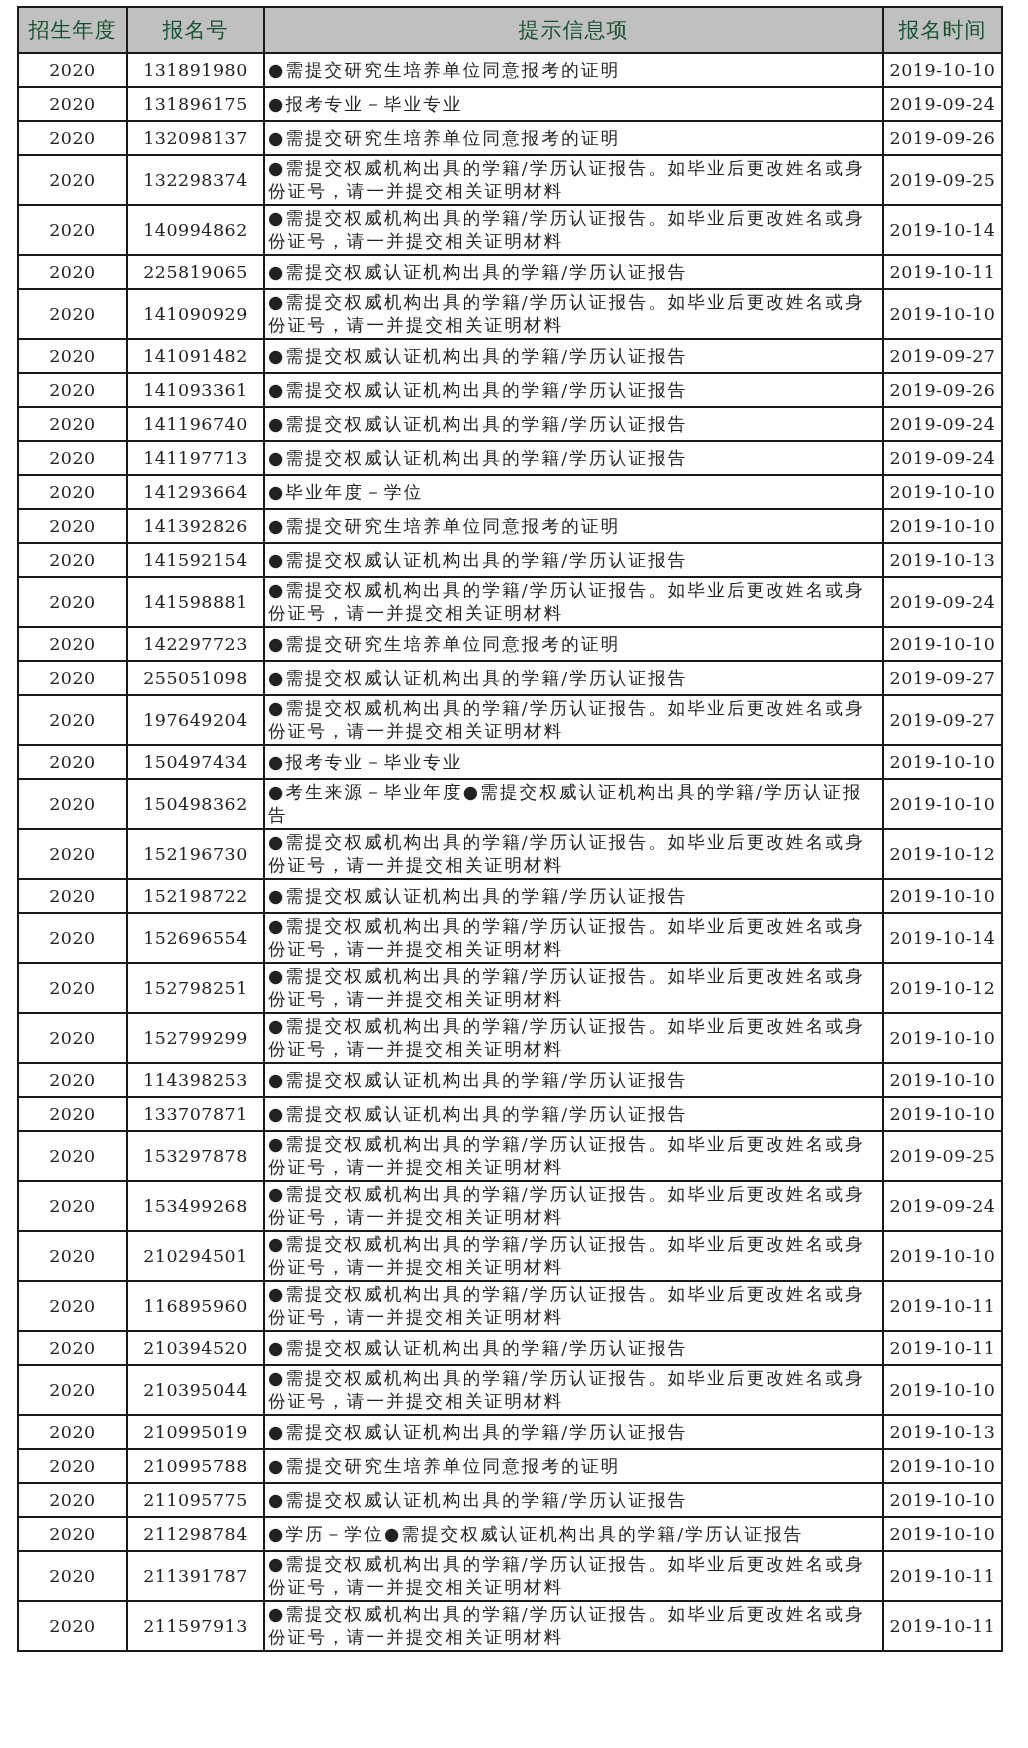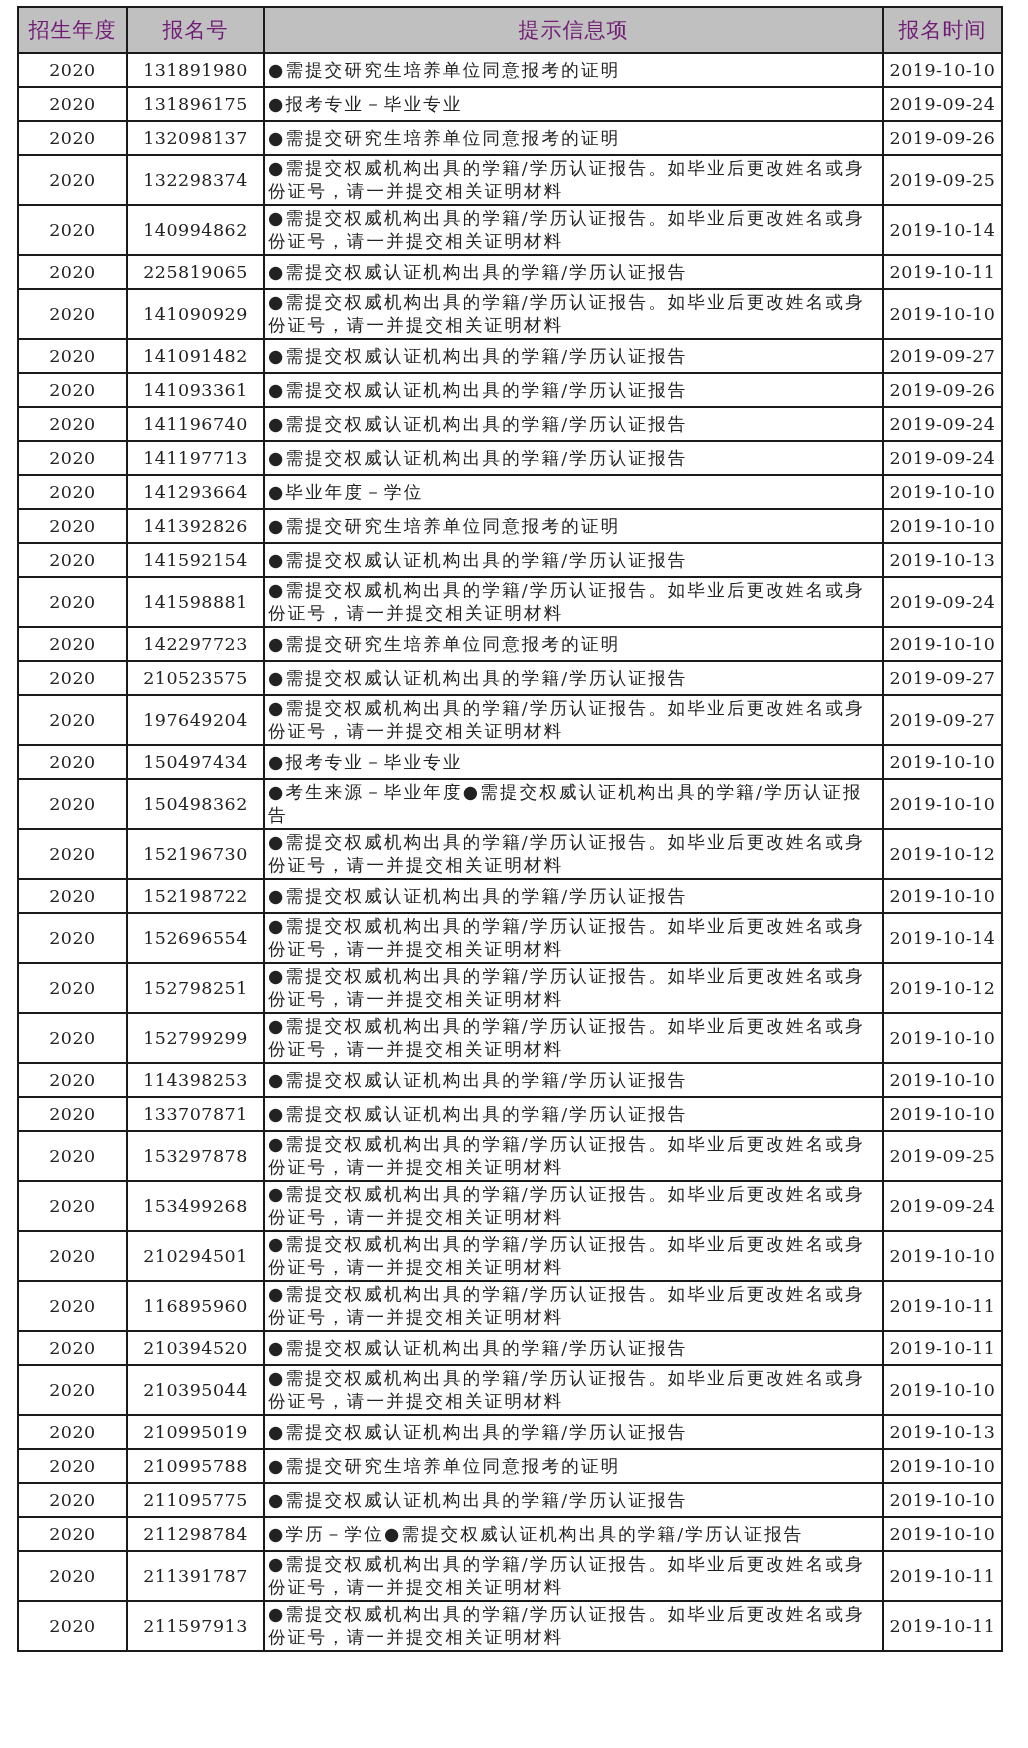--- a/index.html
+++ b/index.html
@@ -34,21 +34,21 @@
       border: 2px solid #1a1a1a;
       padding: 0;
       vertical-align: middle;
     }
     th {
       background: #c0c0c0;
       height: 44px;
       font-weight: normal;
       font-size: 21px;
       text-align: center;
-      color: #701a75;
+      color: #14532d;
       letter-spacing: 1px;
     }
     td {
       font-size: 17.5px;
       line-height: 23px;
       background: #ffffff;
     }
     tr.single td { height: 32px; }
     tr.double td { height: 48px; }
     td.year, td.id, td.date {
@@ -174,21 +174,21 @@
           <td class="date">2019-09-24</td>
         </tr>
         <tr class="single">
           <td class="year">2020</td>
           <td class="id">142297723</td>
           <td class="info">●需提交研究生培养单位同意报考的证明</td>
           <td class="date">2019-10-10</td>
         </tr>
         <tr class="single">
           <td class="year">2020</td>
-          <td class="id">210523575</td>
+          <td class="id">255051098</td>
           <td class="info">●需提交权威认证机构出具的学籍/学历认证报告</td>
           <td class="date">2019-09-27</td>
         </tr>
         <tr class="double">
           <td class="year">2020</td>
           <td class="id">197649204</td>
           <td class="info">●需提交权威机构出具的学籍/学历认证报告。如毕业后更改姓名或身份证号，请一并提交相关证明材料</td>
           <td class="date">2019-09-27</td>
         </tr>
         <tr class="single">

